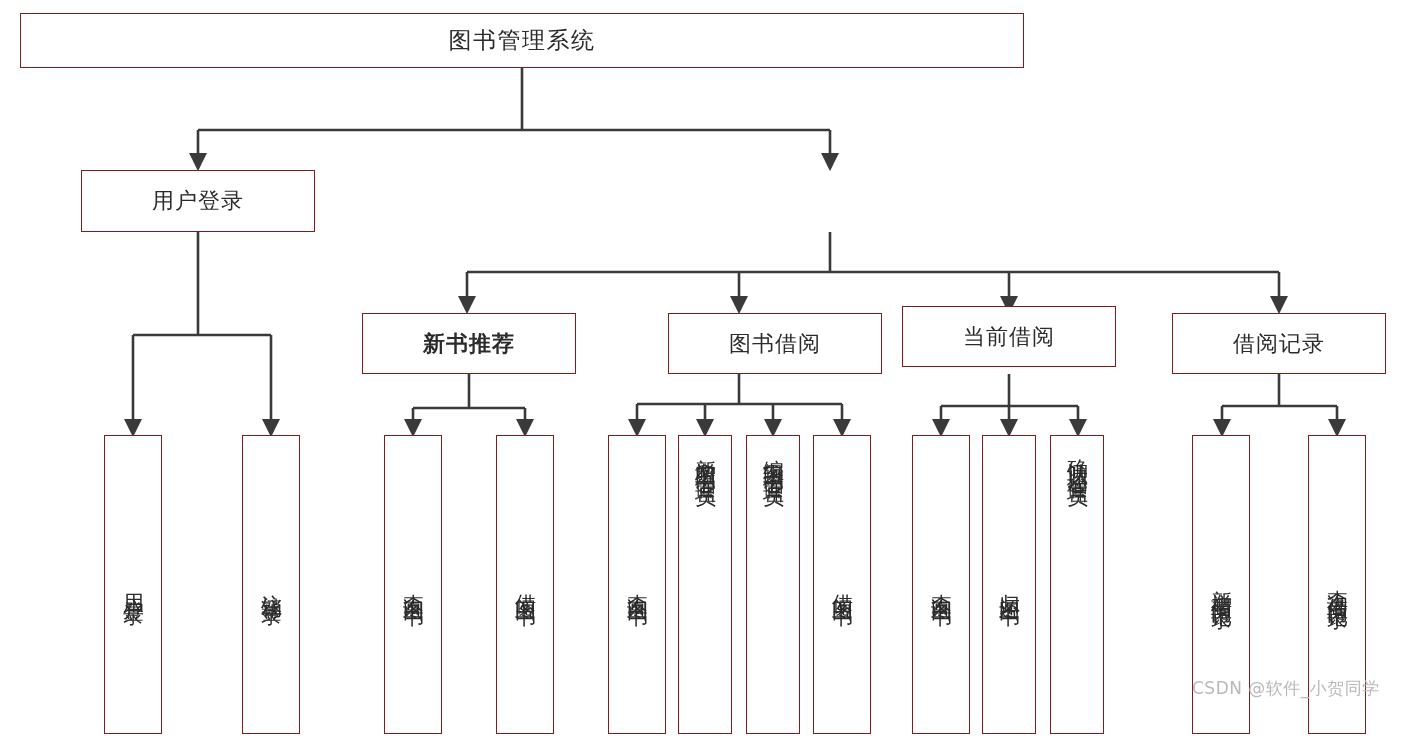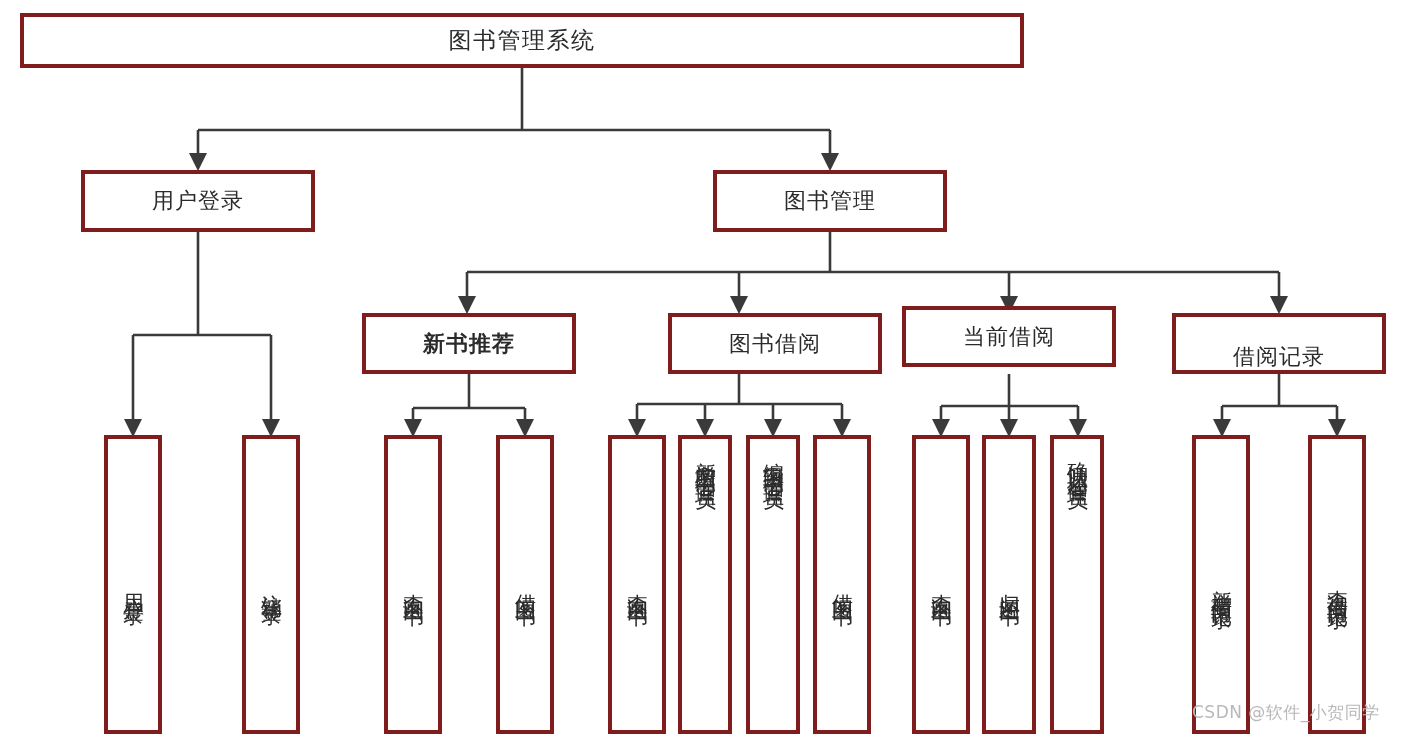--- a/index.html
+++ b/index.html
@@ -13,21 +13,21 @@
     background:#ffffff;
   }
   svg.connectors{
     position:absolute;left:0;top:0;width:1405px;height:747px;
     pointer-events:none;
   }
   .node{
     position:absolute;
     box-sizing:border-box;
     background:#ffffff;
-    border:4px solid #7f1d1d;
+    border:1px solid #7f1d1d;
     display:flex;
     align-items:center;
     justify-content:center;
     color:#2b2b2b;
   }
   .node .label{
     display:block;
     text-align:center;
     line-height:1.18;
     white-space:nowrap;
@@ -123,34 +123,31 @@
     </g>
   </svg>
 
   <div class="node horiz root" style="left:20px;top:13px;width:1004px;height:55px;">
     <span class="label">图书管理系统</span>
   </div>
 
   <div class="node horiz" style="left:81px;top:170px;width:234px;height:62px;">
     <span class="label">用户登录</span>
   </div>
-  <div class="node horiz" style="left:713px;top:170px;width:234px;height:62px;">
-    <span class="label">图书管理</span>
-  </div>
 
   <div class="node horiz" style="left:362px;top:313px;width:214px;height:61px;font-weight:bold;">
     <span class="label">新书推荐</span>
   </div>
   <div class="node horiz" style="left:668px;top:313px;width:214px;height:61px;">
     <span class="label">图书借阅</span>
   </div>
   <div class="node horiz" style="left:902px;top:306px;width:214px;height:61px;">
     <span class="label">当前借阅</span>
   </div>
-  <div class="node horiz" style="left:1172px;top:313px;width:214px;height:61px;align-items:flex-end;">
+  <div class="node horiz" style="left:1172px;top:313px;width:214px;height:61px;">
     <span class="label">借阅记录</span>
   </div>
 
   <div class="node vert" style="left:104px;top:435px;width:58px;height:299px;">
     <span class="label">用户登录</span>
   </div>
   <div class="node vert" style="left:242px;top:435px;width:58px;height:299px;">
     <span class="label">注销登录</span>
   </div>
 
@@ -184,15 +181,15 @@
     <span class="label">确认归还（管理员）</span>
   </div>
 
   <div class="node vert" style="left:1192px;top:435px;width:58px;height:299px;">
     <span class="label">新增借阅记录</span>
   </div>
   <div class="node vert" style="left:1308px;top:435px;width:58px;height:299px;">
     <span class="label">查询借阅记录</span>
   </div>
 
-  <div class="watermark" style="left:1192px;top:677px;margin-top:24px;">CSDN @软件_小贺同学</div>
+  <div class="watermark" style="left:1192px;top:677px;">CSDN @软件_小贺同学</div>
 
 </div>
 
 </body></html>

